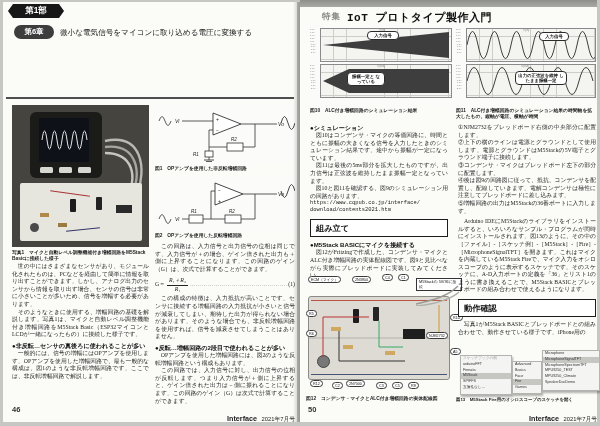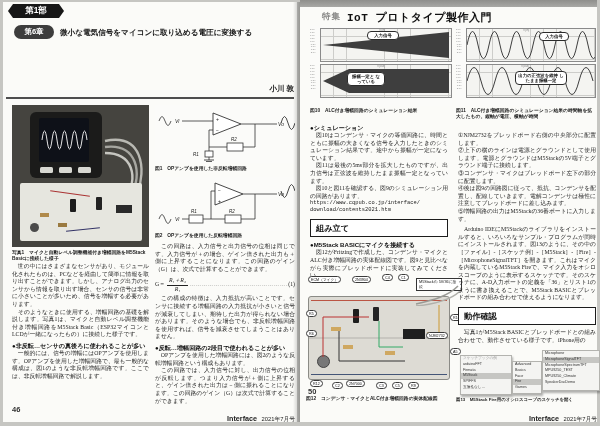--- a/index.html
+++ b/index.html
@@ -21,21 +21,21 @@
   .mono{font-family:"Liberation Mono",monospace;font-size:5.4px;line-height:7px;color:#222;}
   .pagenum{font-size:7.5px;font-weight:bold;color:#333;}
   .brand{font-weight:bold;font-size:7.2px;color:#222;}
   .issue{font-size:5.8px;color:#222;}
   
   .part-ribbon{background:#171717;color:#fff;font-weight:bold;font-size:8.5px;
                display:flex;align-items:center;justify-content:center;
                clip-path:polygon(5px 0,calc(100% - 5px) 0,100% 50%,calc(100% - 5px) 100%,5px 100%,0 50%);}
   .chap-pill{background:#3d3d3d;color:#fff;font-weight:bold;font-size:7.5px;border-radius:8px;
              display:flex;align-items:center;justify-content:center;}
-  .subtitle{font-weight:bold;font-size:7.6px;color:#151515;}
+  .subtitle{font-weight:normal;font-size:7.6px;color:#151515;}
   .main-title{font-weight:bold;font-size:21.5px;letter-spacing:.5px;color:#0f0f0f;}
   .author{font-weight:bold;font-size:7.5px;color:#222;text-align:right;}
   .hrule{border-top:2.5px solid #4e4e4e;}
   
   .photo{background:#45443f;overflow:hidden;}
   .m5stack{position:absolute;background:#1b1b1a;border-radius:6px;}
   .m5screen{position:absolute;background:#0e1118;border-radius:2px;}
   .m5btn{position:absolute;width:13px;height:6px;background:#d8d8d2;border-radius:1.5px;}
   .bboard-photo{position:absolute;background:#e6e6df;border-radius:2px;
      background-image:radial-gradient(circle,#90908a .45px,transparent .6px);background-size:4px 4px;}
@@ -81,21 +81,20 @@
 
   <div class="abs part-ribbon" style="left:8px;top:4px;width:56px;height:14px;">
     <span>第1部</span>
   </div>
 
   <div class="abs chap-pill" style="left:14px;top:25px;width:40px;height:14px;">
     <span>第6章</span>
   </div>
   <div class="abs subtitle" style="left:60px;top:28px;width:234px;">微小な電気信号をマイコンに取り込める電圧に変換する</div>
 
-  <div class="abs author" style="left:160px;top:84px;width:134px;">小川 敦</div>
   <div class="abs hrule" style="left:6px;top:97px;width:288px;"></div>
 
   <div class="abs photo" style="left:12px;top:105px;width:137px;height:142px;">
     <div class="m5stack" style="left:18px;top:7px;width:72px;height:66px;">
       <div class="m5screen" style="left:9px;top:6px;width:50px;height:44px;">
         <svg width="50" height="44" viewBox="0 0 50 44">
           <path d="M3,22 q2.5,-18 5,0 q2.5,18 5,0 q2.5,-18 5,0 q2.5,18 5,0 q2.5,-18 5,0 q2.5,18 5,0 q2.5,-18 5,0 q2.5,18 5,0 q2.5,-18 5,0" stroke="#e8e8e8" stroke-width="1" fill="none"></path>
         </svg>
       </div>
       <span class="m5btn" style="left:10px;top:55px;"></span>
@@ -300,21 +299,21 @@
     <div class="oval" style="left:144px;top:74px;">A5</div>
     <div class="oval" style="left:40px;top:106px;">2N7000</div>
     <div class="oval" style="left:4px;top:106px;">R12</div>
     <div class="oval" style="left:26px;top:108px;">C2</div>
     <div class="oval" style="left:70px;top:108px;">C3</div>
     <div class="oval" style="left:86px;top:108px;">C5</div>
     <div class="oval" style="left:102px;top:108px;">R9</div>
   </div>
   <div class="abs cap" style="left:306px;top:396px;width:154px;">図12　コンデンサ・マイクとALC付き増幅回路の実体配線図</div>
 
-  <div class="abs" style="left:458px;top:132px;width:138px;">
+  <div class="abs" style="left:458px;top:124px;width:138px;">
     <div class="body-txt">①NJM2732をブレッドボード右側の中央部分に配置します。</div>
     <div class="body-txt">②上下の横のラインは電源とグラウンドとして使用します。電源とグラウンドはM5Stackの5V端子とグラウンド端子に接続します。</div>
     <div class="body-txt">③コンデンサ・マイクはブレッドボード左下の部分に配置します。</div>
     <div class="body-txt">④後は図9の回路図に従って、抵抗、コンデンサを配置し、配線していきます。電解コンデンサは極性に注意してブレッドボードに差し込みます。</div>
     <div class="body-txt">⑤増幅回路の出力はM5Stackの36番ポートに入力します。</div>
     <div class="body-txt" style="margin-top:3px;">　Arduino IDEにM5Stackのライブラリをインストールすると、いろいろなサンプル・プログラムが同時にインストールされます。図13のように、その中の［ファイル］-［スケッチ例］-［M5Stack］-［Fire］-［MicrophoneSignalTFT］を開きます。これはマイクを内蔵しているM5Stack Fireで、マイク入力をオシロスコープのように表示するスケッチです。そのスケッチに、A-D入力ポートの定義を「36」とリスト1のように書き換えることで、M5Stack BASICとブレッドボードの組み合わせで使えるようになります。</div>
     <div class="secbox">動作確認</div>
     <div class="body-txt">　写真1がM5Stack BASICとブレッドボードとの組み合わせで、動作させている様子です。iPhone用の</div>
   </div>
 
@@ -338,19 +337,19 @@
       <div class="menu-row">Microphone</div>
       <div class="menu-row hl">MicrophoneSignalTFT</div>
       <div class="menu-row">MicrophoneSpectrumTFT</div>
       <div class="menu-row">MPU9250_TEST</div>
       <div class="menu-row">MPU9250_Climate</div>
       <div class="menu-row">SpeakerDacDemo</div>
     </div>
   </div>
   <div class="abs cap" style="left:456px;top:397px;width:142px;font-size:4.4px;">図13　M5Stack Fire用のオシロスコープのスケッチを開く</div>
 
-  <div class="abs pagenum" style="left:308px;top:387px;">50</div>
+  <div class="abs pagenum" style="left:308px;top:405px;">50</div>
   <div class="abs" style="left:452px;top:407px;width:145px;text-align:right;">
     <span class="brand">Interface</span>
     <span class="issue">2021年7月号</span>
   </div>
 
 </div>
 
 </body></html>

